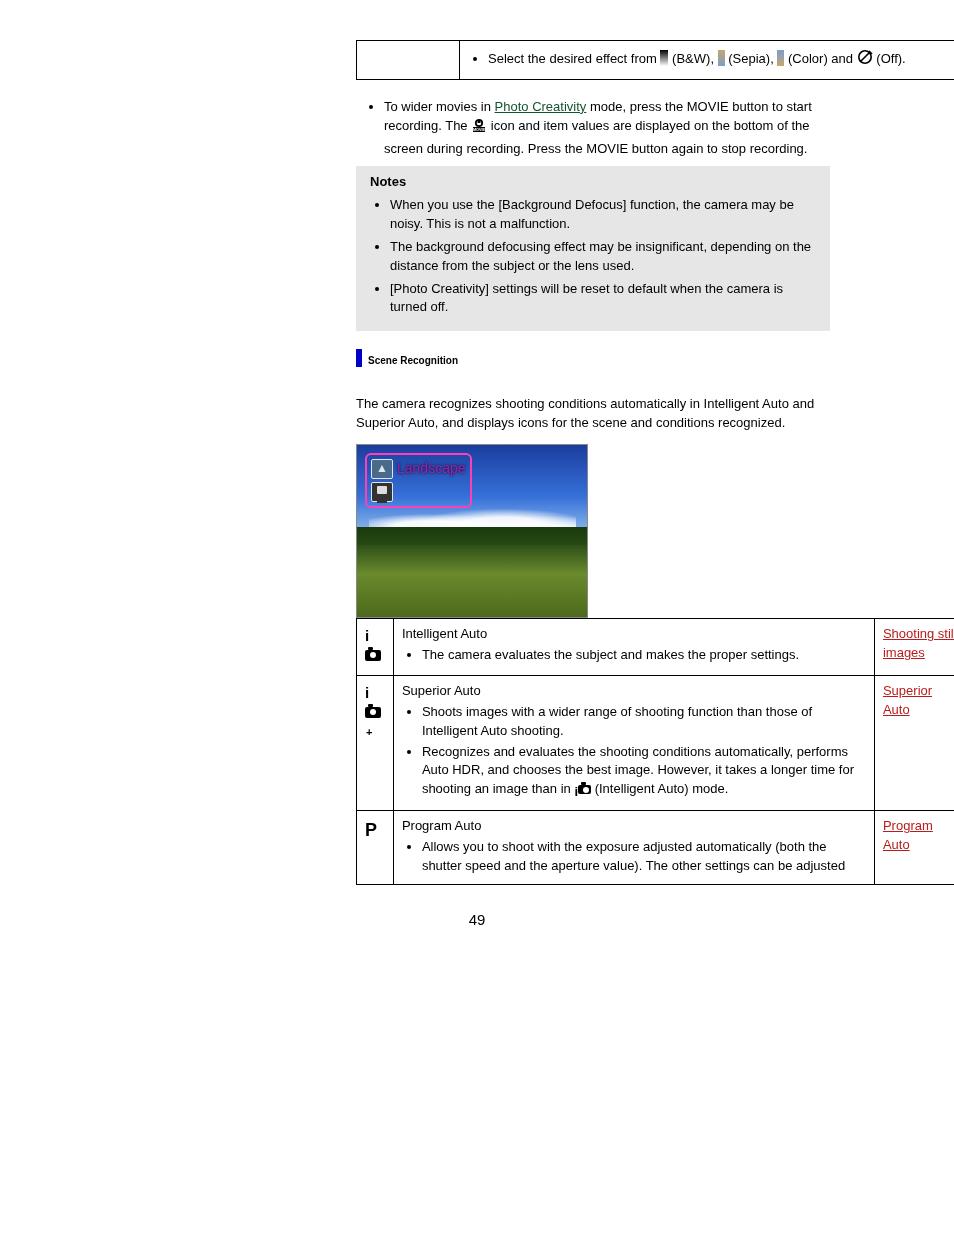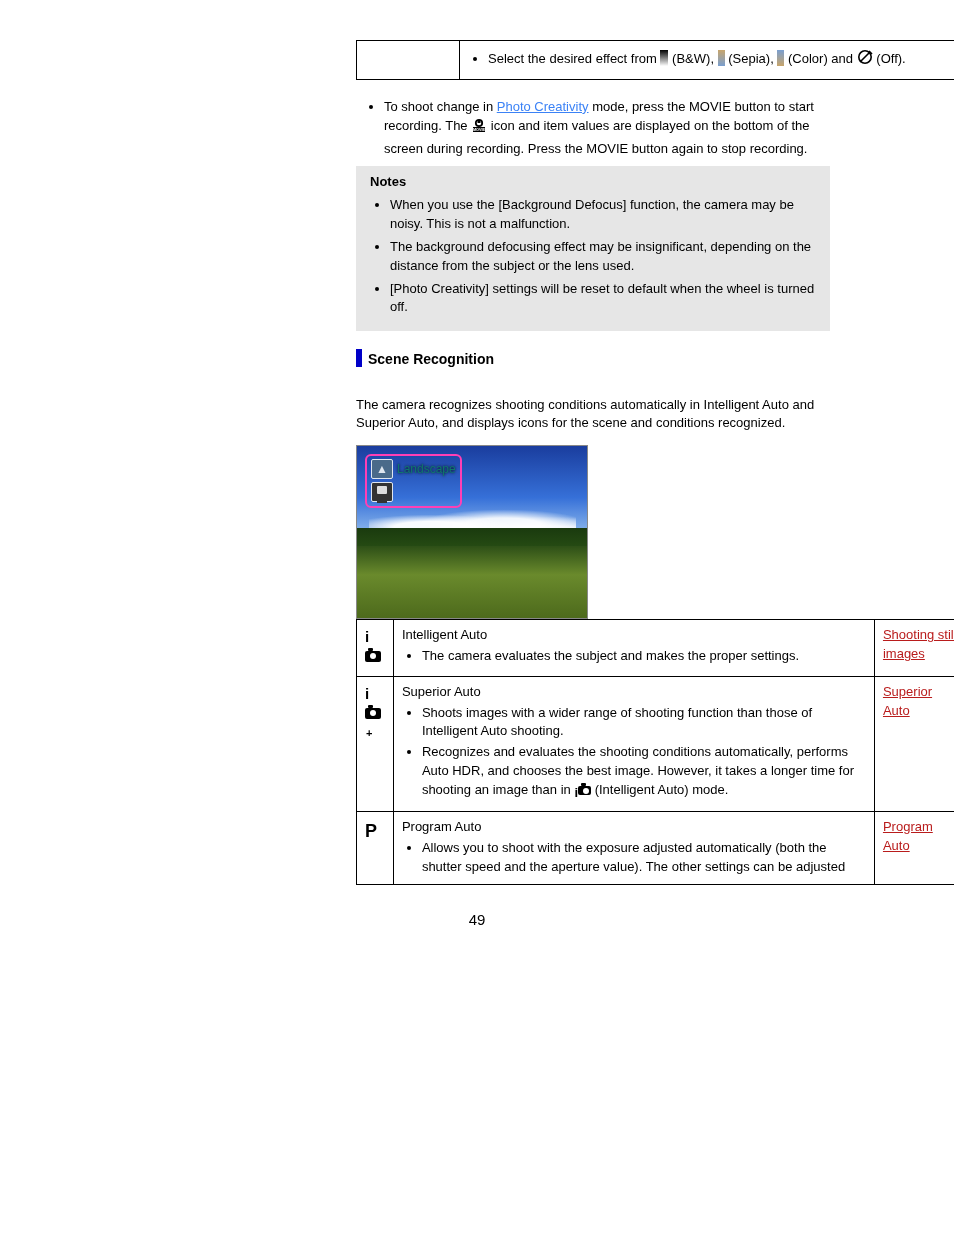--- a/index.html
+++ b/index.html
@@ -13,21 +13,21 @@
   ul.bul{list-style:disc;margin:0;padding-left:20px}
   ul.bul li{margin:2px 0}
   ul.bul2{list-style:disc;margin:6px 0 0 28px;padding:0}
   ul.bul2 li{margin:4px 0}
   .notebox{background:#e6e6e6;padding:7px 14px 10px 14px;margin-top:8px}
   .notebox h4{margin:0 0 4px 0;font-weight:bold;font-size:13px}
   .notebox ul{list-style:disc;margin:0 0 0 20px;padding:0}
   .notebox li{margin:4px 0}
   .vbar{display:inline-block;width:6px;height:18px;background:#0000c8;
     vertical-align:-3px;margin-right:6px}
-  h3.sec{font-weight:bold;font-size:14px;margin:18px 0 8px 0}
+  h3.sec{font-weight:bold;font-size:10px;margin:18px 0 8px 0}
   .para{margin:26px 0 12px 0}
   .icon-gradient{display:inline-block;width:8px;height:16px;vertical-align:-3px;
     background:linear-gradient(#000,#fff)}
   .icon-color1{display:inline-block;width:7px;height:16px;vertical-align:-3px;
     background:linear-gradient(#c8a56b,#7a9fd0)}
   .icon-color2{display:inline-block;width:7px;height:16px;vertical-align:-3px;
     background:linear-gradient(#7a9fd0,#c8a56b)}
   .icon-off{display:inline-block;vertical-align:middle}
   .icon-movie{display:inline-block;vertical-align:-4px}
   .icon-iauto{display:inline-block;vertical-align:-3px;font-family:Arial;
@@ -56,28 +56,28 @@
   .osd-row{display:flex;align-items:center;gap:4px}
   .osd-ico{width:20px;height:18px;border:1px solid #dfe6ef;background:#4a6a8a;
     border-radius:2px;display:flex;align-items:center;justify-content:center;
     font-size:12px;color:#dfe6ef}
   .osd-ico2{width:20px;height:18px;border:1px solid #dfe6ef;background:#333;
     border-radius:2px;margin-top:3px;position:relative}
   .osd-ico2:before{content:'';position:absolute;top:3px;left:5px;width:10px;height:8px;
     background:#ddd;border-radius:1px}
   .osd-ico2:after{content:'';position:absolute;bottom:-2px;left:5px;width:10px;height:4px;
     background:#333}
-  .osd-label{color:#0f766e;font-size:12px;text-shadow:0 0 3px #000}
+  .osd-label{color:#a21caf;font-size:14px;text-shadow:0 0 3px #000}
   .moderow th.icon{width:66px}
   .moderow th.guide{width:86px;text-align:center}
   .moderow td.icon{font-size:15px;font-weight:bold}
   .moderow td.guide a{color:#b91c1c;text-decoration:underline}
   .Pglyph{font-family:Arial;font-weight:bold;font-size:18px}
   .footer{text-align:center;font-size:15px;margin-top:24px}
-  a.link{color:#3b82f6;}
+  a.link{color:#14532d;}
 </style>
 </head>
 <body>
 
 <div class="page">
 <div class="content">
 
 <table class="tbl">
   <tbody>
           <tr>
@@ -102,41 +102,41 @@
           <span>  (Off).</span>
         </li>
       </ul>
     </td>
   </tr>
 </tbody>
       </table>
 
 <ul class="bul2">
   <li>
-    <span>To shoot change in </span>
+    <span>To wider movies in </span>
     <a href="#" class="link">Photo Creativity</a>
     <span> mode, press the MOVIE button to start recording. The</span>
     <span class="icon-movie">
       <svg width="16" height="16" viewBox="0 0 16 16">
         <rect x="2" y="9" width="12" height="5" fill="#000"></rect>
         <circle cx="8" cy="5" r="3.2" fill="none" stroke="#000" stroke-width="1.8"></circle>
         <rect x="6.5" y="2" width="3" height="3" fill="#000"></rect>
         <text x="8" y="13.2" text-anchor="middle" font-size="3.8" fill="#fff" font-weight="bold">MOVIE</text>
       </svg>
     </span>
     <span> icon and item values are displayed on the bottom of the screen during recording. Press the MOVIE button again to stop recording.</span>
   </li>
 </ul>
 
 <div class="notebox">
   <h4>Notes</h4>
   <ul>
     <li>When you use the [Background Defocus] function, the camera may be noisy. This is not a malfunction.</li>
     <li>The background defocusing effect may be insignificant, depending on the distance from the subject or the lens used.</li>
-    <li>[Photo Creativity] settings will be reset to default when the wheel is turned off.</li>
+    <li>[Photo Creativity] settings will be reset to default when the camera is turned off.</li>
   </ul>
 </div>
 
 <h3 class="sec">
   <span class="vbar"></span><span>Scene Recognition</span>
 </h3>
 <div class="para">The camera recognizes shooting conditions automatically in Intelligent Auto and Superior Auto, and displays icons for the scene and conditions recognized.</div>
 
 <div class="scene-img">
   <div class="sky"></div>

